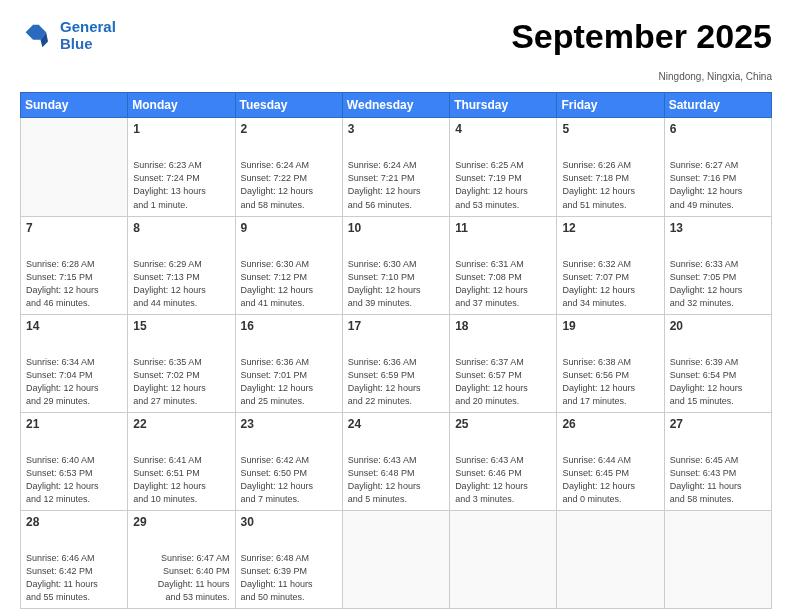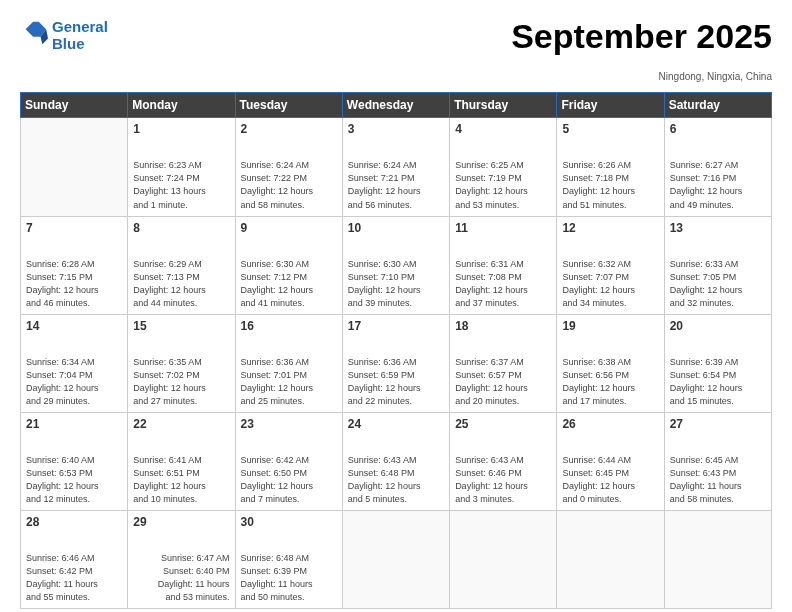--- a/index.html
+++ b/index.html
@@ -18,21 +18,22 @@
       flex-direction: column;
     }
     .header {
       display: flex;
       justify-content: space-between;
       align-items: flex-start;
       margin-bottom: 10px;
     }
     .logo {
       display: flex;
-      gap: 4px;
+      align-items: center;
+      gap: 12px;
     }
     .logo-text {
       font-size: 15px;
       font-weight: bold;
       color: #333;
       line-height: 1.15;
     }
     .logo-text span {
       color: #1a6bbf;
     }
@@ -55,21 +56,21 @@
       margin-top: 16px;
     }
     .calendar {
       flex: 1;
       border: 1px solid #ccc;
       border-collapse: collapse;
       width: 100%;
       table-layout: fixed;
     }
     .calendar th {
-      background: #404040;
+      background: #3b82f6;
       color: #fff;
       font-size: 12px;
       font-weight: bold;
       padding: 5px 4px;
       text-align: left;
       border: 1px solid #2a6abf;
     }
     .calendar td {
       border: 1px solid #ccc;
       vertical-align: top;

